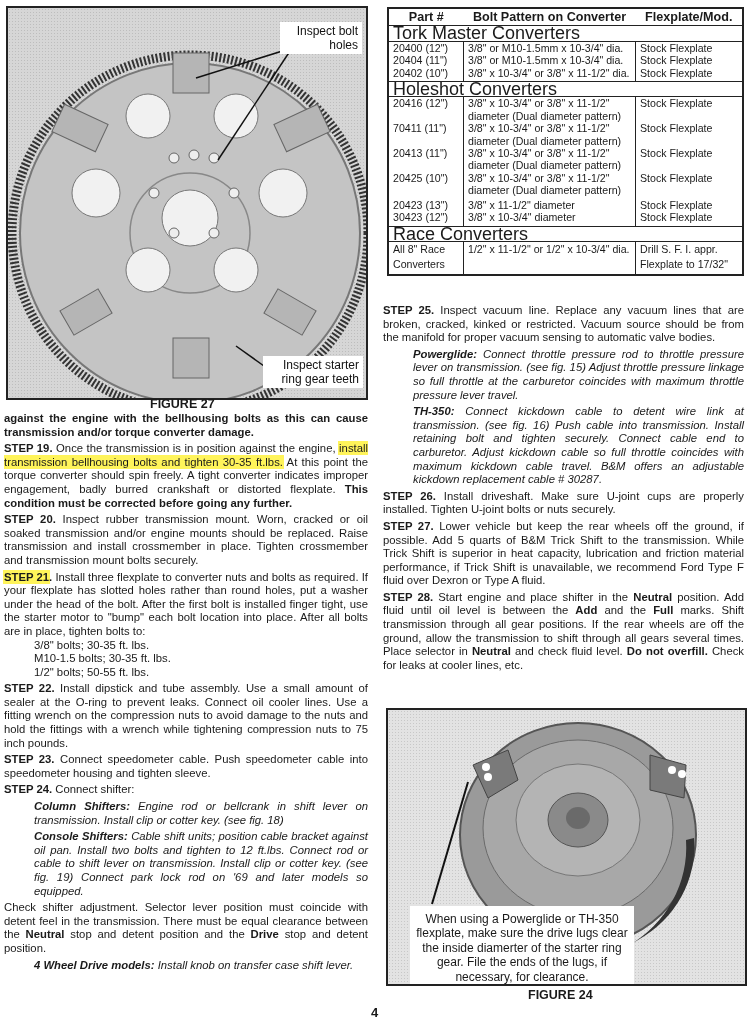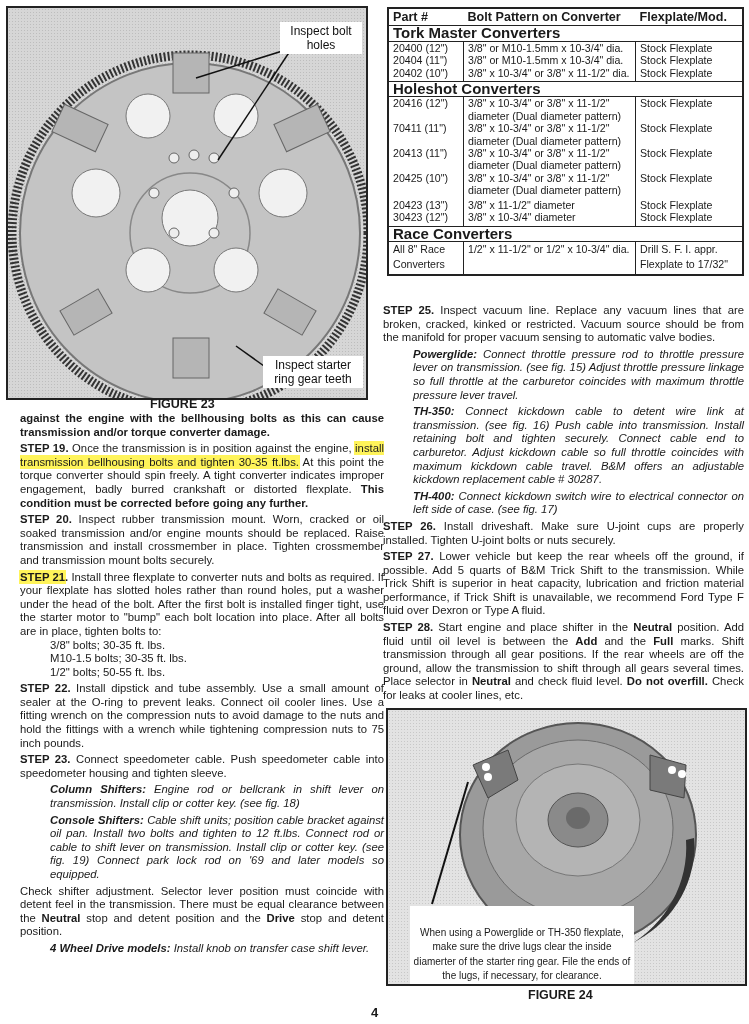--- a/index.html
+++ b/index.html
@@ -1,69 +1,69 @@
 <!DOCTYPE html>
 <html><head>
 <meta charset="utf-8">
 <style>
   html, body { margin:0; padding:0; background:#ffffff; }
   body {
     width:749px; height:1024px; position:relative; overflow:hidden;
     font-family:"Liberation Sans", sans-serif; color:#1a1a1a;
   }
   .col { position:absolute; font-size:11.3px; line-height:13.6px; text-align:justify; }
-  .col-left { left:20px; top:0; width:364px; }
+  .col-left { left:4px; top:0; width:364px; }
   .col-right { left:383px; top:0; width:361px; }
 
   
   .fig23 {
     position:absolute; left:6px; top:6px; width:358px; height:390px;
     border:2px solid #222; background:#d6d6d6; overflow:hidden;
     background-image: radial-gradient(#bdbdbd 1px, transparent 1px);
     background-size:3px 3px;
   }
   .fig23 svg { position:absolute; left:0; top:0; }
   .callout {
     position:absolute; background:#fff; font-size:12px; line-height:14px;
-    text-align:center; padding:2px 4px; color:#111;
+    text-align:right; padding:2px 4px; color:#111;
   }
   .fig-caption {
     position:absolute; font-weight:bold; font-size:12.5px; text-align:center;
   }
 
   .p { margin:0 0 3px 0; }
   .step-label { font-weight:bold; }
   .bold { font-weight:bold; }
   .indent { padding-left:30px;font-style:italic; }
   .tight-indent { padding-left:30px; margin:0; line-height:13.6px; }
   .hl { background:#fff45a; box-shadow:0 0 0 1px #fff45a; }
 
   
   .tbl {
     position:absolute; left:387px; top:7px; width:357px;
     border:2px solid #222; border-collapse:collapse; font-size:10.6px; line-height:12.4px;
   }
-  .tbl th { font-size:12.6px; text-align:left; padding:2px 4px; font-weight:bold; border-bottom:1px solid #222; }
+  .tbl th { font-size:12.6px; text-align:center; padding:2px 4px; font-weight:bold; border-bottom:1px solid #222; }
   .tbl td { padding:0 4px; vertical-align:top; border-left:1px solid #222; border-right:1px solid #222; }
-  .tbl tr.group td { font-size:15px; font-weight:bold; border-top:1px solid #222; border-bottom:1px solid #222; padding:1px 4px; border-left:none; border-right:none; }
+  .tbl tr.group td { font-size:18px; font-weight:normal; border-top:1px solid #222; border-bottom:1px solid #222; padding:1px 4px; border-left:none; border-right:none; }
   .tbl td.c1 { width:66px; border-left:none; }
   .tbl td.c3 { width:98px; border-right:none; }
   .tbl tr.last td { padding-bottom:2px; }
 
   
   .fig24 {
     position:absolute; left:386px; top:708px; width:357px; height:274px;
     border:2px solid #222; background:#e3e3e3; overflow:hidden;
     background-image: radial-gradient(#c8c8c8 1px, transparent 1px);
     background-size:3px 3px;
   }
   .fig24 svg { position:absolute; left:0; top:0; }
   .fig24-callout {
     position:absolute; left:22px; top:196px; width:220px; background:#fff;
-    font-size:10px; line-height:14.4px; text-align:center; padding:20px 2px;
+    font-size:12px; line-height:14.4px; text-align:center; padding:6px 2px;
   }
   .page-num { position:absolute; left:371px; top:1005px; font-weight:bold; font-size:13px; }
 </style>
 </head>
 <body>
 
 <div class="fig23">
   <svg width="358" height="390" viewBox="0 0 358 390">
     <defs>
       <pattern id="teeth" width="4" height="4" patternUnits="userSpaceOnUse">
@@ -94,21 +94,21 @@
     <rect x="56" y="290" width="44" height="28" fill="#b5b5b5" stroke="#666" transform="rotate(-30 78 304)"></rect>
     <rect x="260" y="290" width="44" height="28" fill="#b5b5b5" stroke="#666" transform="rotate(30 282 304)"></rect>
     <rect x="165" y="330" width="36" height="40" fill="#b5b5b5" stroke="#666"></rect>
     <line x1="284" y1="40" x2="188" y2="70" stroke="#111" stroke-width="1.5"></line>
     <line x1="284" y1="40" x2="210" y2="152" stroke="#111" stroke-width="1.5"></line>
     <line x1="256" y1="358" x2="228" y2="338" stroke="#111" stroke-width="1.5"></line>
   </svg>
   <div class="callout" style="left:272px; top:14px; width:74px;">Inspect bolt holes</div>
   <div class="callout" style="left:255px; top:348px; width:92px;">Inspect starter ring gear teeth</div>
 </div>
-<div class="fig-caption" style="left:150px; top:397px;">FIGURE 23</div>
+<div class="fig-caption" style="left:150px; top:397px;">FIGURE 27</div>
 
 <div class="col col-left" style="top:412px;">
   <p class="p bold">against the engine with the bellhousing bolts as this can cause transmission and/or torque converter damage.</p>
 
   <p class="p">
     <span class="step-label">STEP 19.</span><span> Once the transmission is in position against the engine, </span><span class="hl">install transmission bellhousing bolts and tighten 30-35 ft.lbs.</span><span> At this point the torque converter should spin freely.  A tight converter indicates improper engagement, badly burred crankshaft or distorted flexplate. </span><span class="bold">This condition must be corrected before going any further.</span>
   </p>
 
   <p class="p">
     <span class="step-label">STEP 20.</span><span> Inspect rubber transmission mount.  Worn, cracked or oil soaked transmission and/or engine mounts should be replaced. Raise transmission and install crossmember in place.  Tighten crossmember and transmission mount bolts securely.</span>
@@ -122,20 +122,23 @@
   <div class="tight-indent" style="margin-bottom:3px">1/2" bolts; 50-55 ft. lbs.</div>
 
   <p class="p">
     <span class="step-label">STEP 22.</span><span> Install dipstick and tube assembly.  Use a small amount of sealer at the O-ring to prevent leaks.  Connect oil cooler lines. Use a fitting wrench on the compression nuts to avoid damage to the nuts and hold the fittings with a wrench while tightening compression nuts to 75 inch pounds.</span>
   </p>
 
   <p class="p">
     <span class="step-label">STEP 23.</span><span> Connect speedometer cable.  Push speedometer cable into speedometer housing and tighten sleeve.</span>
   </p>
 
+  <p class="p">
+    <span class="step-label">STEP 24.</span><span> Connect shifter:</span>
+  </p>
   <p class="p indent">
     <span class="bold">Column Shifters:</span><span>  Engine rod or bellcrank in shift lever on transmission.  Install clip or cotter key.  (see fig. 18)</span>
   </p>
   <p class="p indent">
     <span class="bold">Console Shifters:</span><span> Cable shift units; position cable bracket against oil pan.  Install two bolts and tighten to 12 ft.lbs.  Connect rod or cable to shift lever on transmission.  Install clip or cotter key.  (see fig. 19)  Connect park lock rod on '69 and later models so equipped.</span>
   </p>
   <p class="p">
     <span>Check shifter adjustment.  Selector lever position must coincide with detent feel in the transmission.  There must be equal clearance between the </span><span class="bold">Neutral</span><span> stop and detent position and the </span><span class="bold">Drive</span><span> stop and detent position.</span>
   </p>
   <p class="p indent" style="text-align:left">
@@ -219,23 +222,20 @@
 
 <div class="col col-right" style="top:304px;">
   <p class="p">
     <span class="step-label">STEP 25.</span><span>  Inspect vacuum line.  Replace any vacuum lines that are broken, cracked, kinked or restricted.  Vacuum source should be from the manifold for proper vacuum sensing to automatic valve bodies.</span>
   </p>
   <p class="p indent">
     <span class="bold">Powerglide:</span><span>  Connect throttle pressure rod to throttle pressure lever on transmission.  (see fig. 15)  Adjust throttle pressure linkage so full throttle at the carburetor coincides with maximum throttle pressure lever travel.</span>
   </p>
   <p class="p indent">
     <span class="bold">TH-350:</span><span>  Connect kickdown cable to detent wire link at transmission.  (see fig. 16)  Push cable into transmission.  Install retaining bolt and tighten securely.  Connect cable end to carburetor.  Adjust kickdown cable so full throttle coincides with maximum kickdown cable travel.  B&amp;M offers an adjustable kickdown replacement cable # 30287.</span>
-  </p>
-  <p class="p indent">
-    <span class="bold">TH-400:</span><span>  Connect kickdown switch wire to electrical connector on left side of case.  (see fig. 17)</span>
   </p>
   <p class="p">
     <span class="step-label">STEP 26.</span><span>  Install driveshaft.  Make sure U-joint cups are properly installed.  Tighten U-joint bolts or nuts securely.</span>
   </p>
   <p class="p">
     <span class="step-label">STEP 27.</span><span>  Lower vehicle but keep the rear wheels off the ground, if possible.  Add 5 quarts of B&amp;M Trick Shift to the transmission. While Trick Shift is superior in heat capacity, lubrication and friction material performance, if Trick Shift is unavailable, we recommend Ford Type F fluid over Dexron or Type A fluid.</span>
   </p>
   <p class="p">
     <span class="step-label">STEP 28.</span><span>  Start engine and place shifter in the </span><span class="bold">Neutral</span><span> position. Add fluid until oil level is between the </span><span class="bold">Add</span><span> and the </span><span class="bold">Full</span><span> marks. Shift transmission through all gear positions. If the rear wheels are off the ground, allow the transmission to shift through all gears several times. Place selector in </span><span class="bold">Neutral</span><span> and check fluid level. </span><span class="bold">Do not overfill.</span><span> Check for leaks at cooler lines, etc.</span>
   </p>

